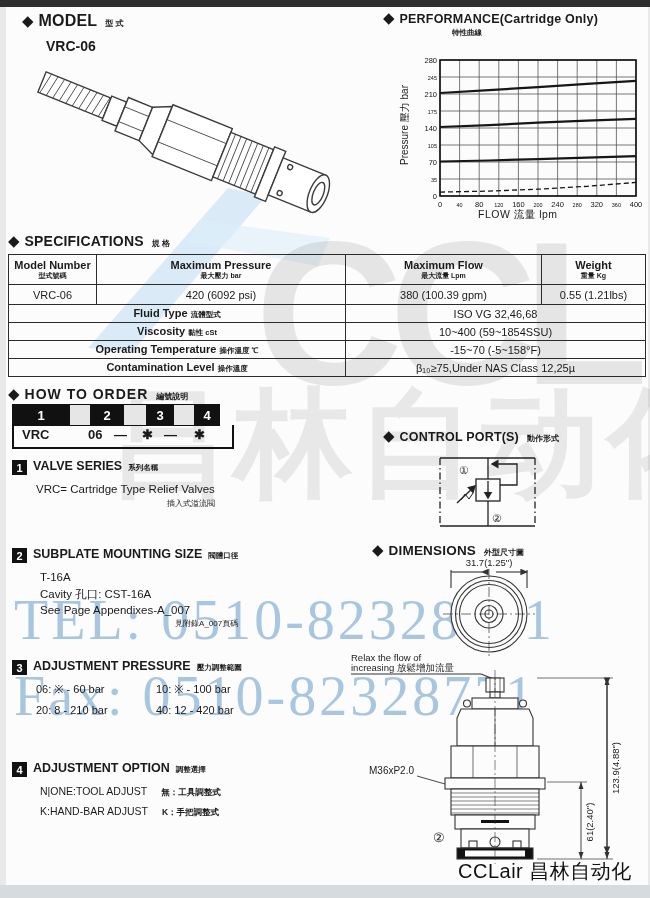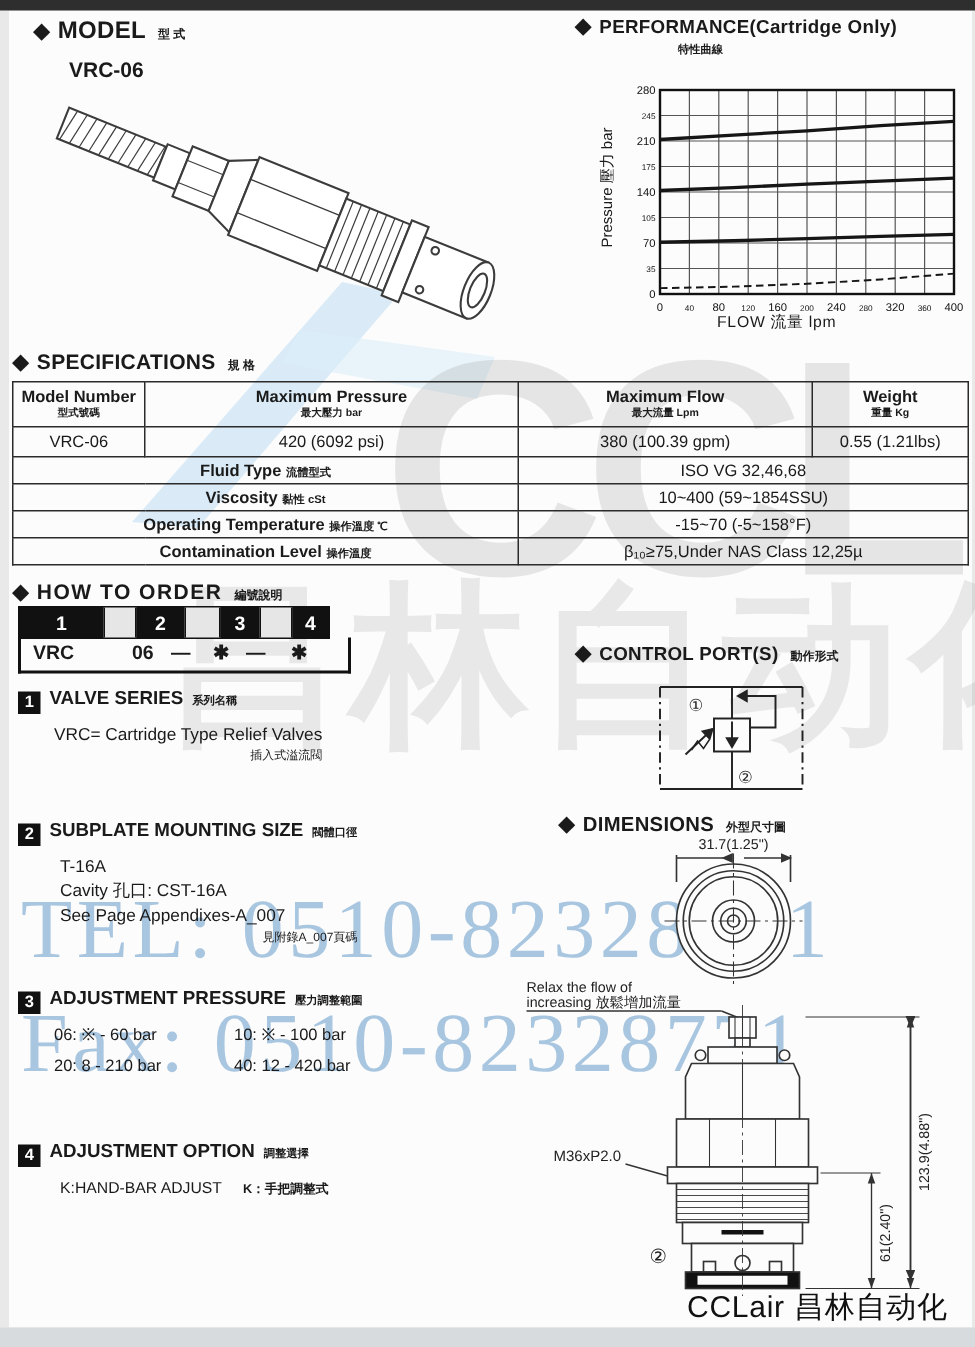--- a/index.html
+++ b/index.html
@@ -370,20 +370,24 @@
 </div>
 
 <div class="z" style="left:12px;top:760px;">
   <div class="sec-head">
     <span class="numbox">4</span>
     <span class="sec-title">ADJUSTMENT OPTION</span>
     <span class="sec-cn">調整選擇</span>
   </div>
   <div class="sec-body" style="margin-left:28px;font-size:10.5px;">
     <div class="opt-row">
+      <span>N|ONE:TOOL ADJUST</span>
+      <span class="cnp">無：工具調整式</span>
+    </div>
+    <div class="opt-row">
       <span>K:HAND-BAR ADJUST</span>
       <span class="cnp">K：手把調整式</span>
     </div>
   </div>
 </div>
 
 <svg class="z" style="left:345px;top:650px;" width="302" height="215" viewBox="0 0 302 215" fill="#fcfcfc" stroke="#333" stroke-width="1.1">
   <text x="6" y="11" font-size="9.5" fill="#222" stroke="none">Relax the flow of</text>
   <text x="6" y="21" font-size="9.5" fill="#222" stroke="none">increasing 放鬆增加流量</text>
   <line x1="6" y1="24" x2="136" y2="24" fill="none"></line>

